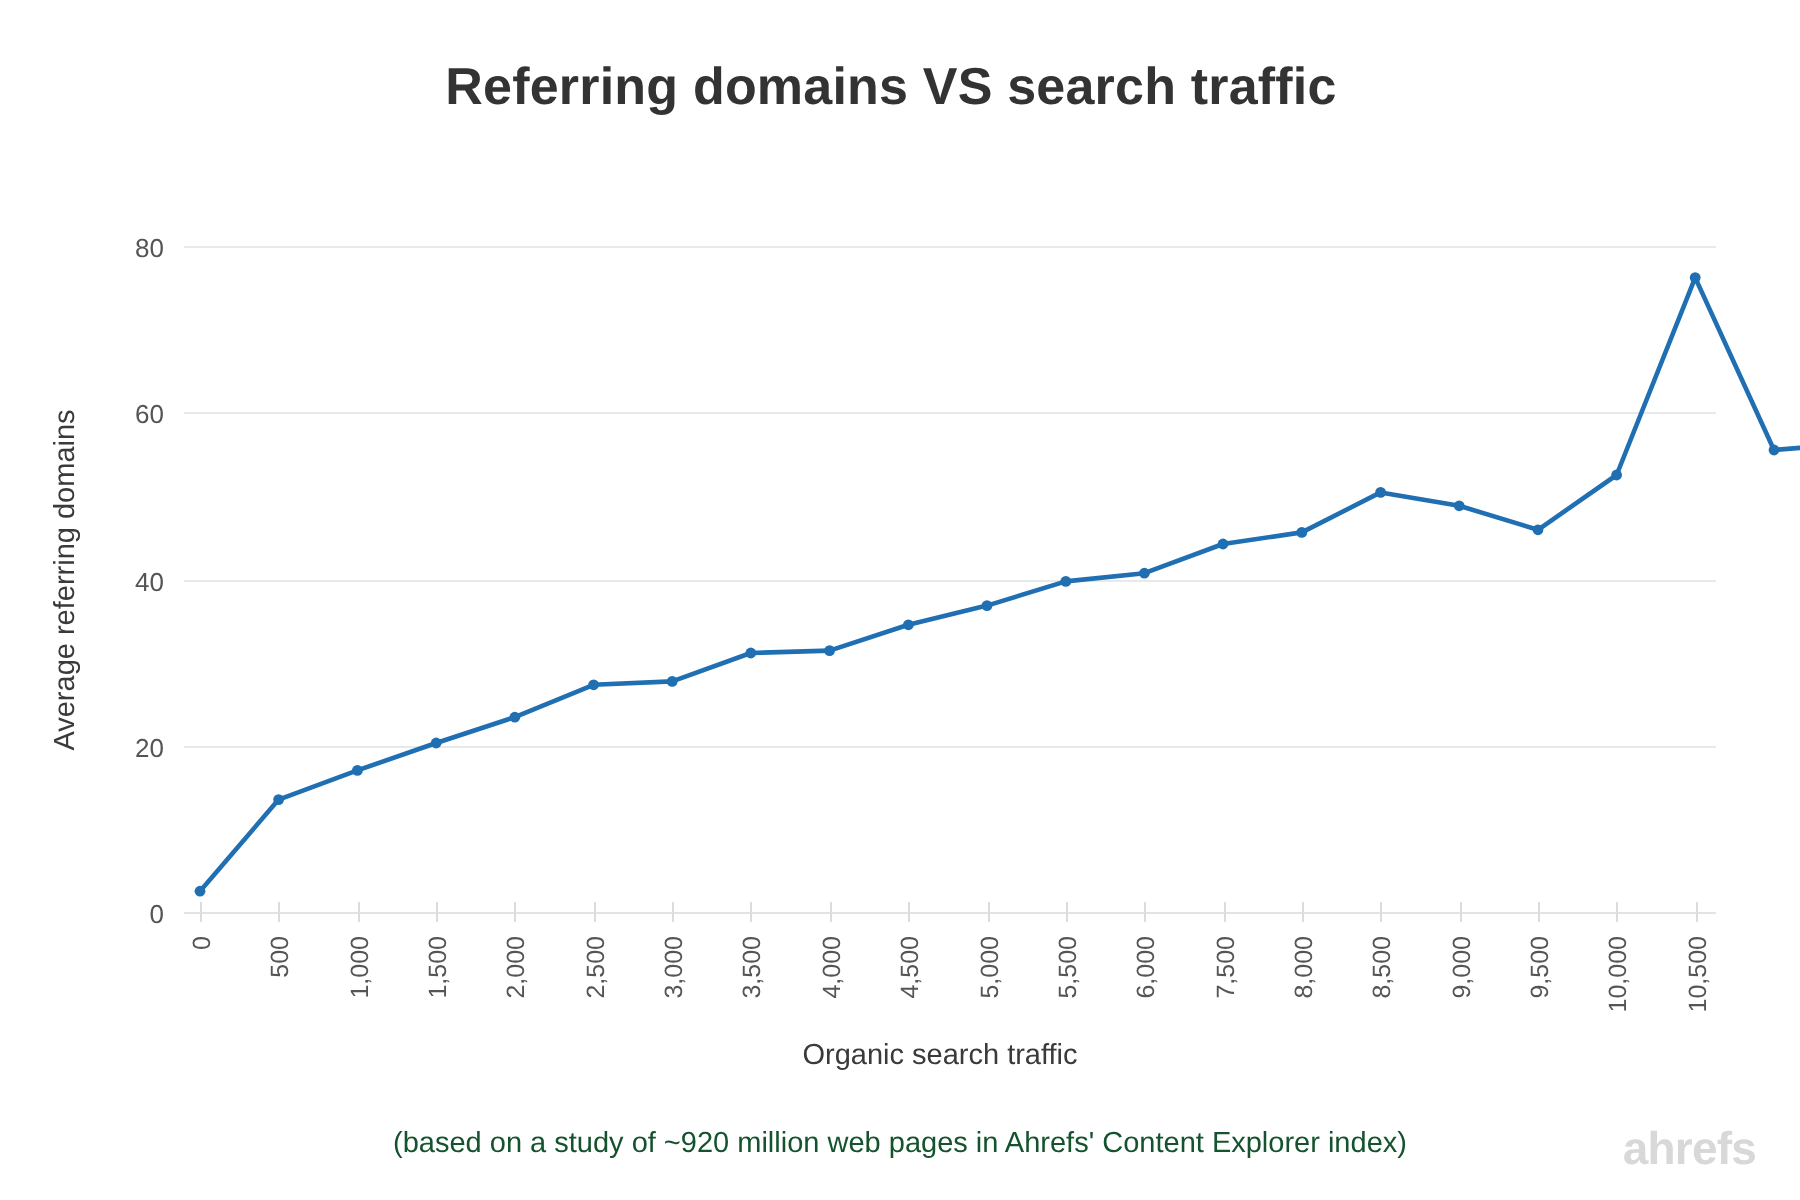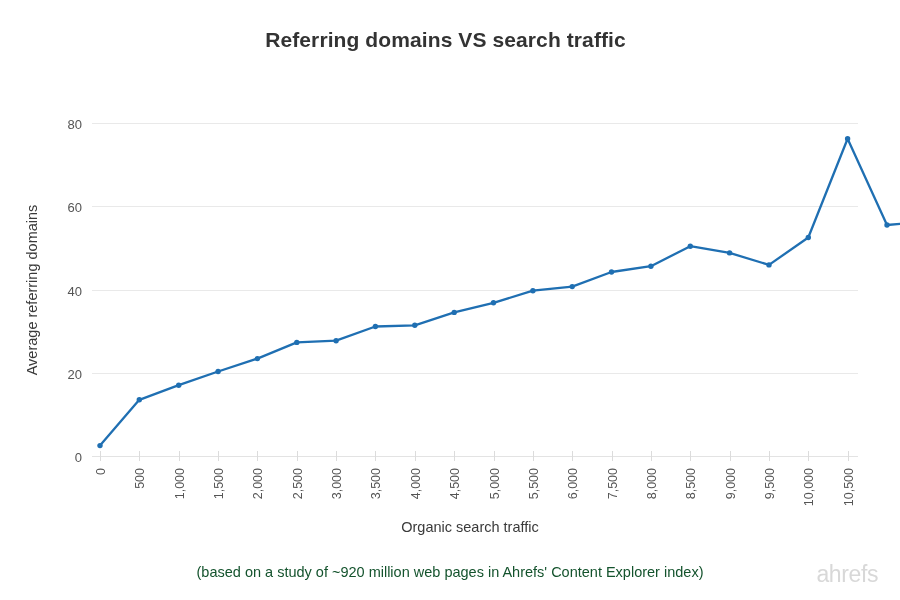--- a/index.html
+++ b/index.html
@@ -19,21 +19,21 @@
     width: 900px;
     height: 600px;
     background: #ffffff;
   }
   #chart-title {
     position: absolute;
     top: 28px;
     left: 0;
     width: 891px;
     text-align: center;
-    font-size: 21px;
+    font-size: 26px;
     font-weight: bold;
     color: #333333;
     letter-spacing: 0.1px;
   }
   #plot-svg {
     position: absolute;
     top: 0;
     left: 0;
   }
   .axis-title {
@@ -73,21 +73,21 @@
     width: 900px;
     text-align: center;
     font-size: 14.5px;
     color: #14532d;
   }
   #brand-logo {
     position: absolute;
     right: 22px;
     top: 561px;
     font-size: 23px;
-    font-weight: normal;
+    font-weight: bold;
     color: #d8d8d8;
     letter-spacing: -0.4px;
   }
 </style>
 </head>
 <body>
 
 <div id="chart-figure">
 
   <div id="chart-title">Referring domains VS search traffic</div>

